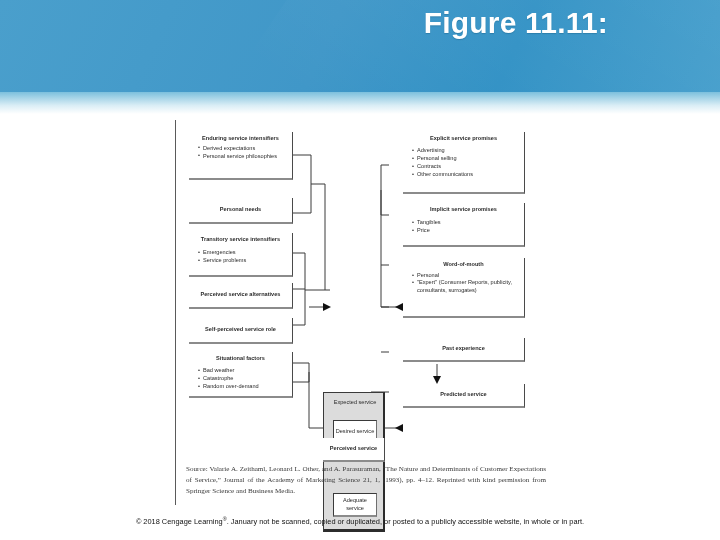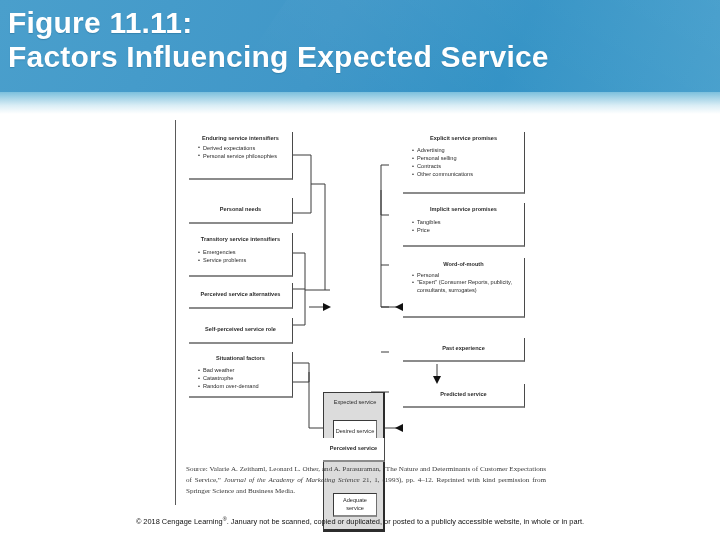--- a/index.html
+++ b/index.html
@@ -19,22 +19,22 @@
     position:absolute;right:-120px;top:-180px;width:520px;height:420px;
     background:linear-gradient(180deg,rgba(255,255,255,0.10),rgba(255,255,255,0.0));
     transform:rotate(34deg);
     pointer-events:none;
   }
   #banner-fade{
     position:absolute;left:0;top:92px;width:720px;height:22px;
     background:linear-gradient(180deg,#7cc0dd 0%,#a8d5e8 28%,#dbeef6 62%,#ffffff 100%);
   }
   #title{
-    position:absolute;left:8px;top:6px;width:592px;
-    text-align:left;color:#ffffff;
+    position:absolute;left:16px;top:6px;width:592px;
+    text-align:right;color:#ffffff;
     font-weight:bold;line-height:1.14;
     letter-spacing:0.2px;
     text-shadow:0 1px 1px rgba(0,60,90,0.25);
   }
   #title .l1{display:block;font-size:30px;}
   #title .l2{display:block;font-size:30px;}
 
   
   #figure{
     position:absolute;left:175px;top:120px;width:376px;height:390px;
@@ -83,38 +83,37 @@
   }
   
   #wires{position:absolute;left:0;top:0;width:376px;height:390px;}
 
   
   #source{
     position:absolute;left:186px;top:464px;width:360px;
     font-family:"Liberation Serif", serif;
     font-size:7.1px;line-height:1.55;color:#3a3a3a;text-align:justify;
   }
-  #source .it{font-style:italic;}
+  #source .it{}
 
   
   #footer{
     position:absolute;left:0;top:516px;width:720px;text-align:center;
     font-size:7.4px;color:#111111;
     font-family:"Liberation Sans", sans-serif;
   }
   sup{font-size:5.4px;vertical-align:super;}
 </style>
 </head>
 <body>
 
 <div id="banner">
   <div class="sheen"></div>
   <div id="title">
     <span class="l1">Figure 11.11:</span>
-    <span class="l2">Factors Influencing Expected Service</span>
   </div>
 </div>
 <div id="banner-fade"></div>
 
 <div id="figure">
 
   <div class="frame-left"></div>
 
   <svg id="wires" viewBox="0 0 376 390">
     <g stroke="#3a3a3a" stroke-width="1" fill="none">

